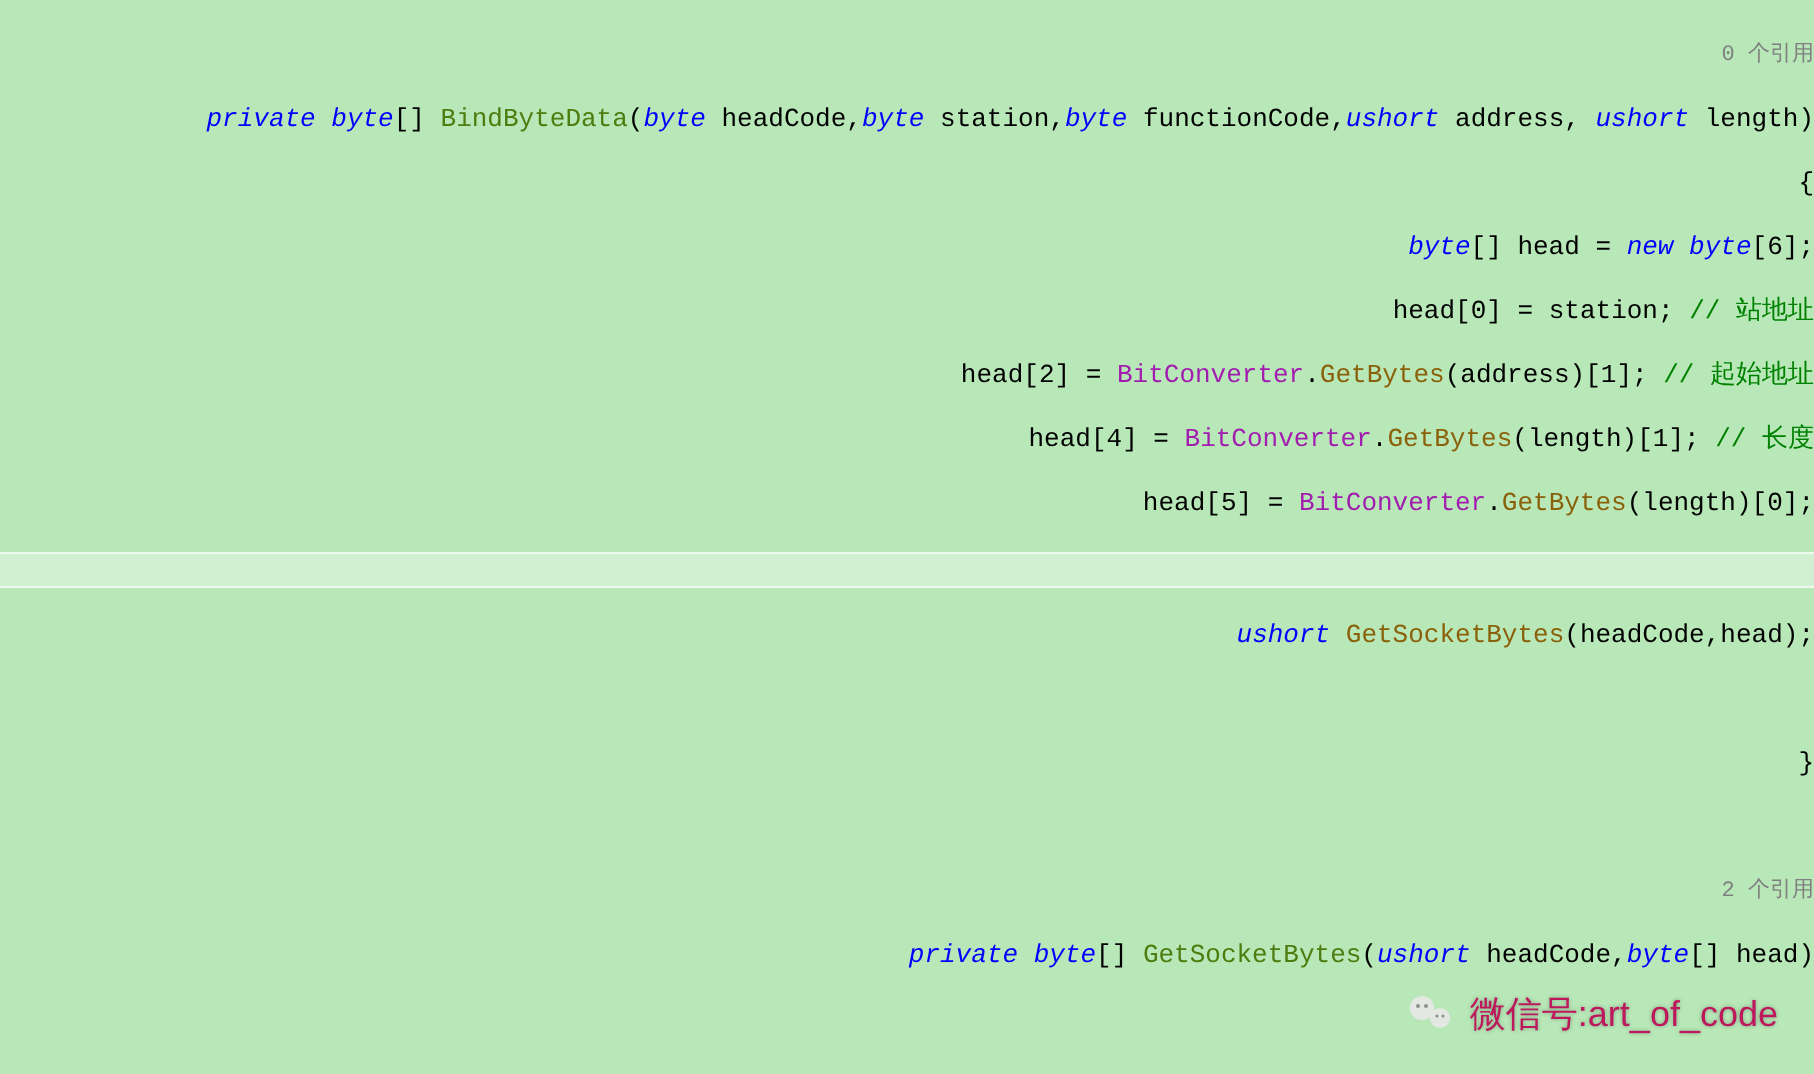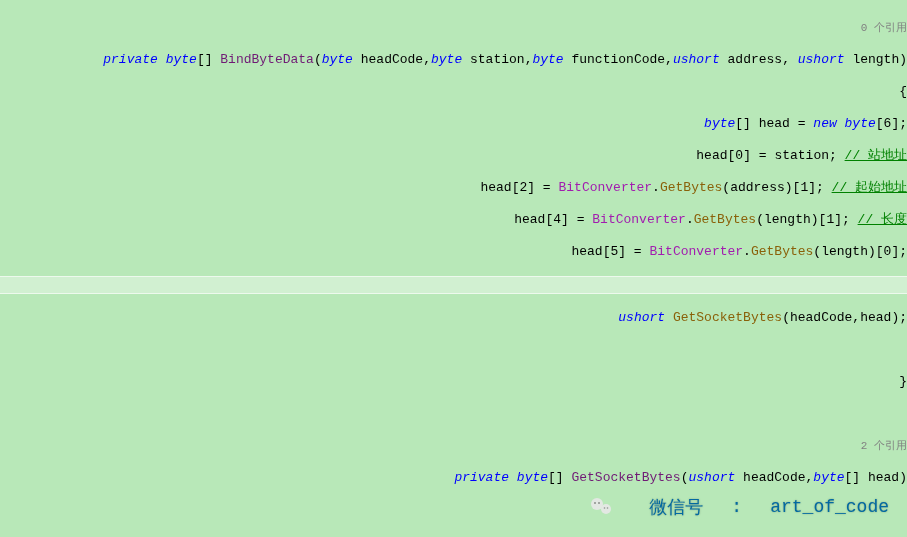--- a/index.html
+++ b/index.html
@@ -22,38 +22,37 @@
   .line-hl {
     background: rgba(255,255,255,0.35);
     border-top: 1px solid rgba(255,255,255,0.6);
     border-bottom: 1px solid rgba(255,255,255,0.6);
     margin-left: -18px;
     padding-left: 18px;
   }
   .ref { color: #808080; font-size: 11px; }
   .kw { color: #0000ff; font-style: italic; }
   .type { color: #a21caf; }
-  .method-decl { color: #701a75; }
+  .method-decl { color: #4d7c0f; }
   .method { color: #8a610a; }
-  .comment { color: #008000; text-decoration: underline; }
+  .comment { color: #008000; }
   .num { color: #000000; }
   .txt { color: #000000; }
   .punct { color: #000000; }
   .param { color: #000000; }
   .watermark {
     position: absolute;
     right: 18px;
     bottom: 18px;
-    color: #0369a1;
-    font-family: Liberation Mono, monospace;
+    color: #be185d;
+    font-family: Liberation Sans, sans-serif;
     font-size: 18px;
     display: flex;
     align-items: center;
     text-shadow: 0 0 2px rgba(0,0,0,0.3);
-    gap: 28px;
   }
   .watermark .wicon {
     width: 24px;
     height: 24px;
     margin-right: 8px;
     opacity: 0.9;
   }
 </style>
 </head>
 <body>

